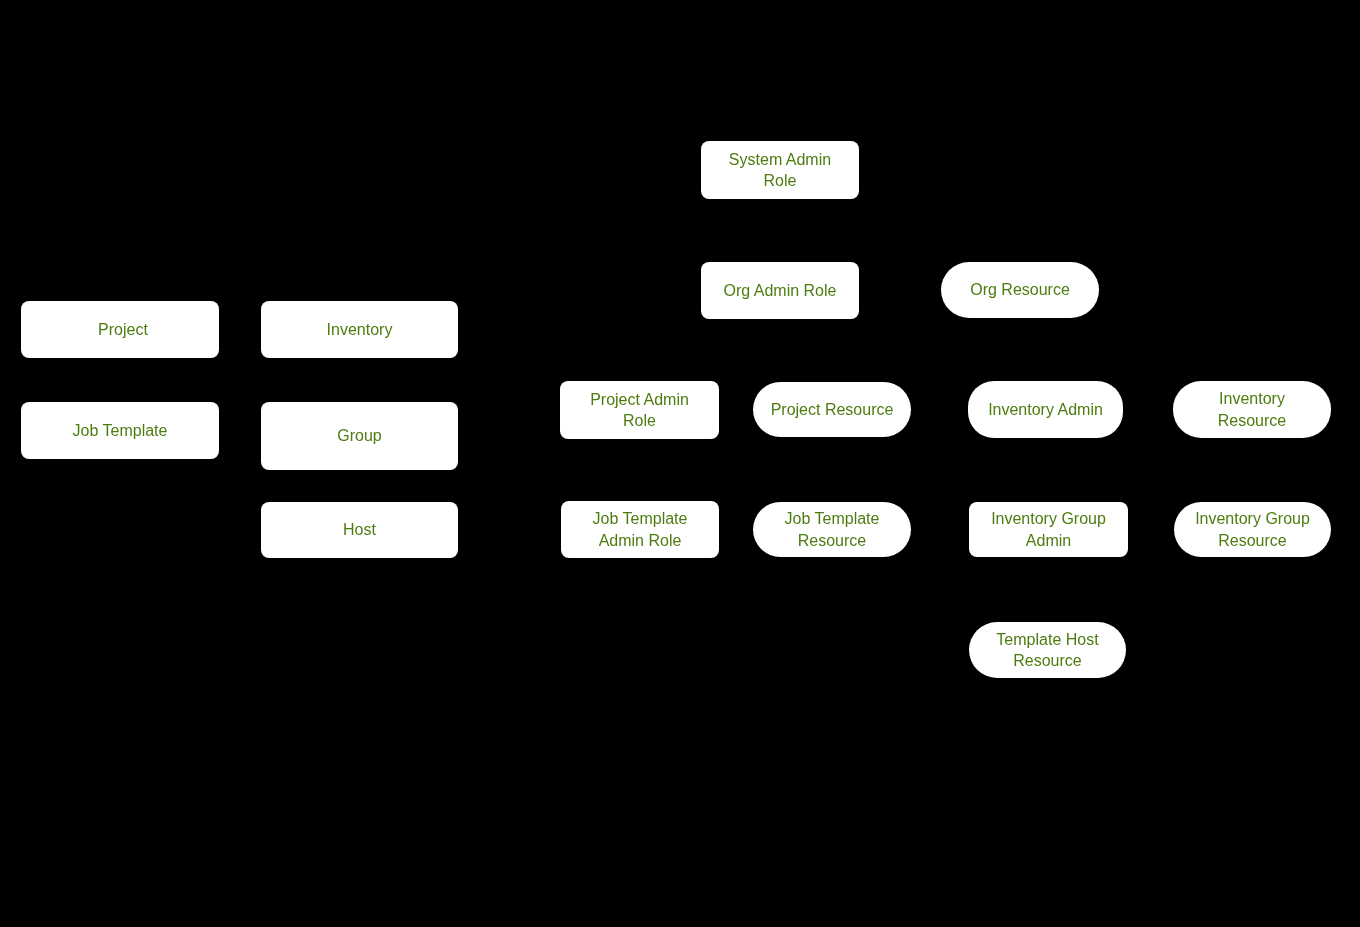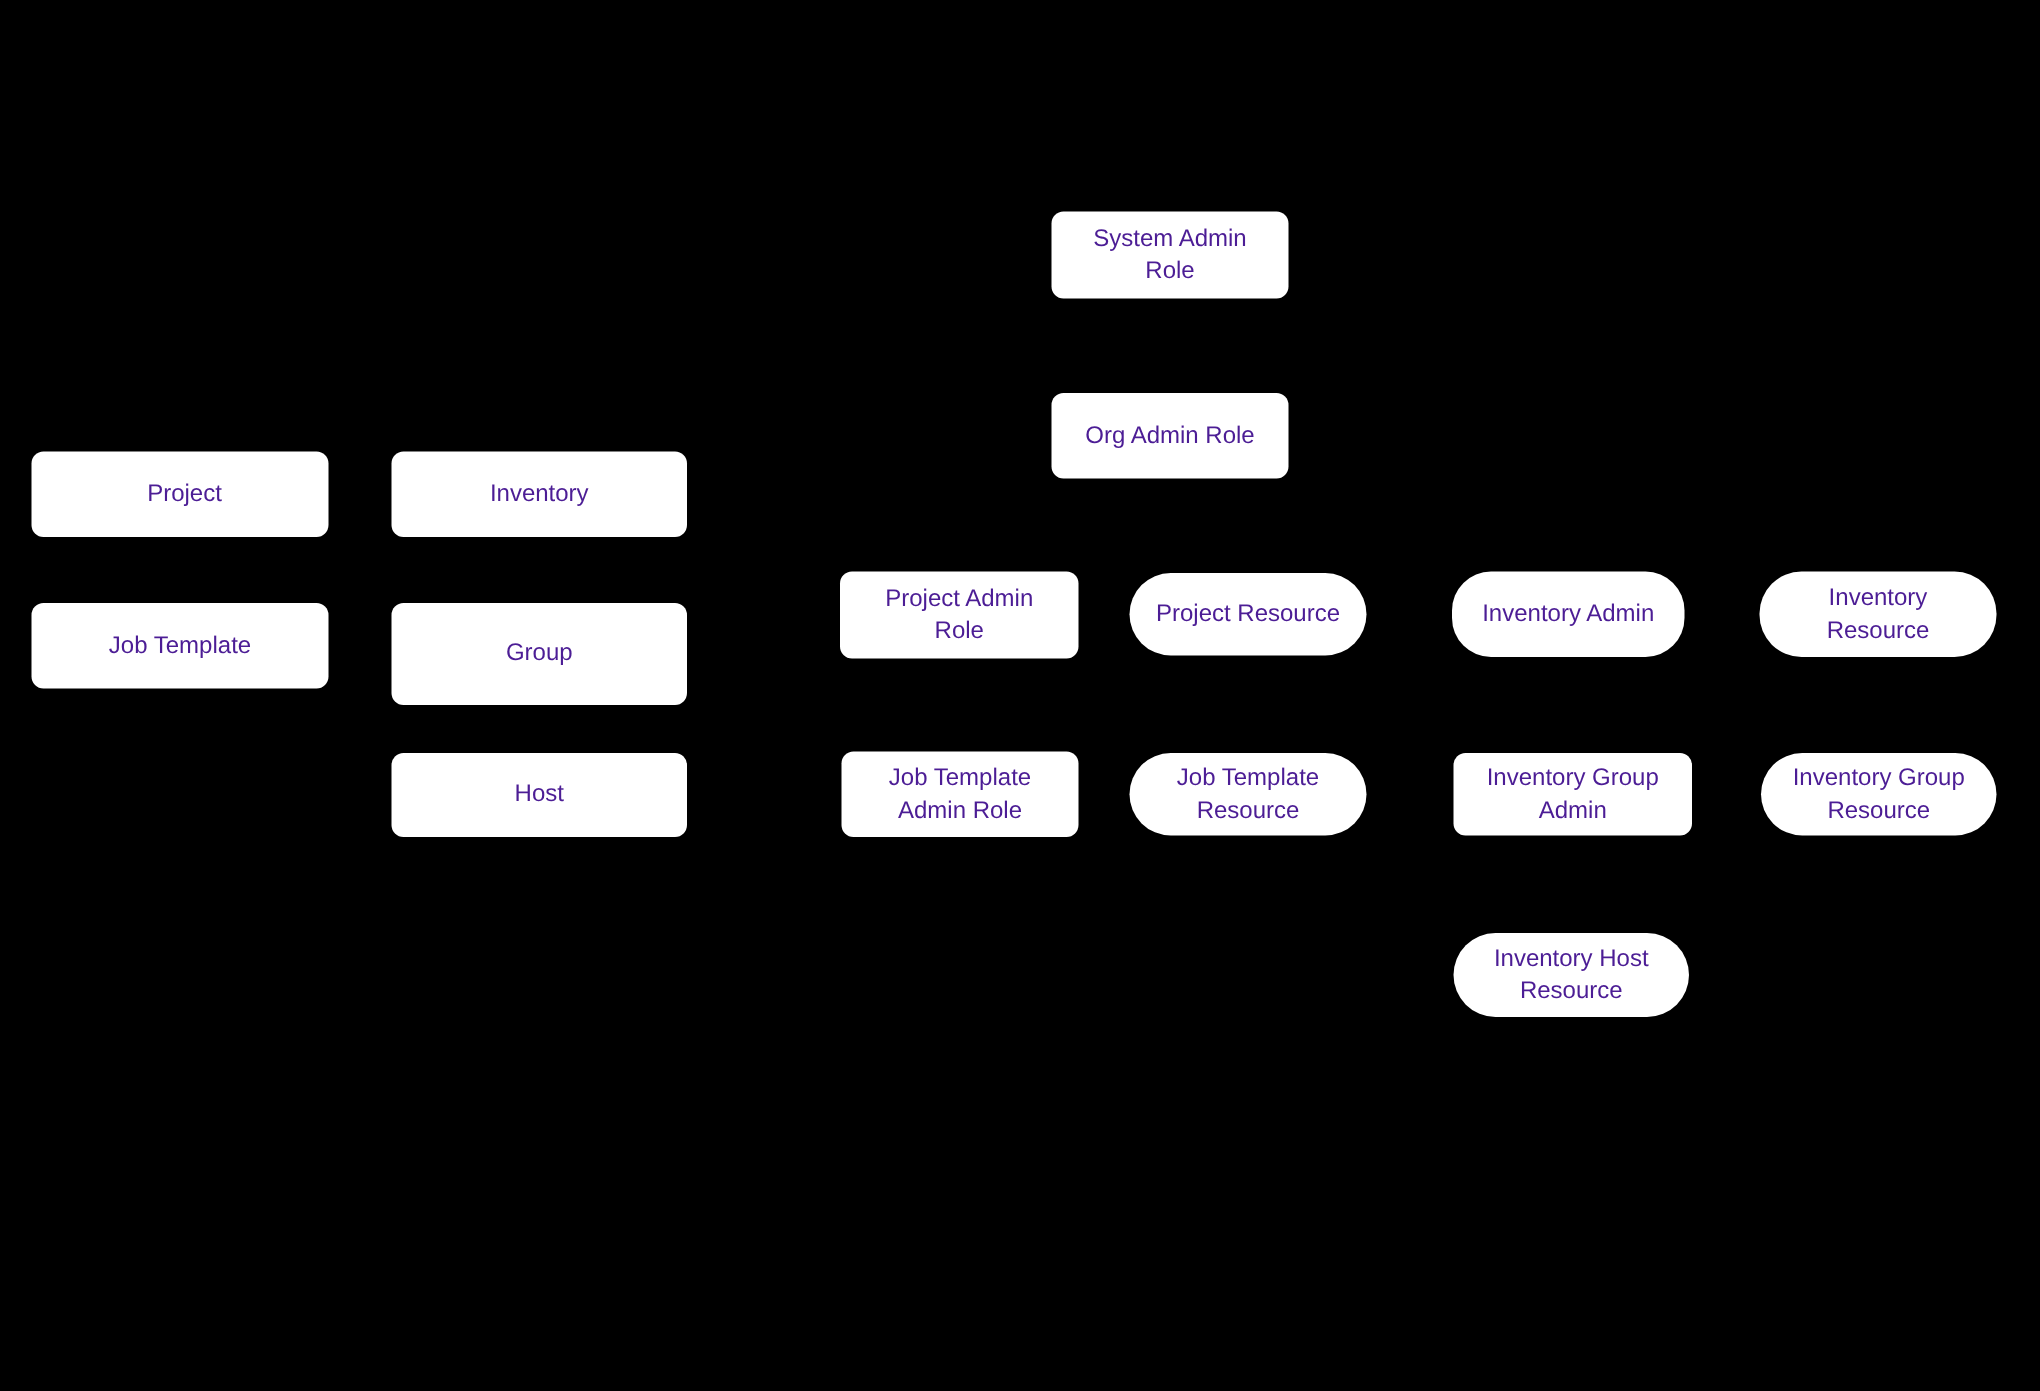--- a/index.html
+++ b/index.html
@@ -12,21 +12,21 @@
       width: 1360px;
       height: 927px;
       background: #000000;
       overflow: hidden;
       font-family: "Liberation Sans", sans-serif;
     }
     .node {
       position: absolute;
       box-sizing: border-box;
       background: #ffffff;
-      color: #4c1d95;
+      color: #4d7c0f;
       display: flex;
       align-items: center;
       justify-content: center;
       text-align: center;
       font-size: 16px;
       line-height: 1.32;
       padding: 2px 14px;
       white-space: pre-line;
     }
     .rect { border-radius: 8px; }
@@ -46,20 +46,21 @@
 
   <div class="node rect" style="left:261px; top:402px; width:197px; height:68px;">Group</div>
 
   <div class="node rect" style="left:261px; top:502px; width:197px; height:56px;">Host</div>
 
   <div class="node rect" style="left:701px; top:141px; width:158px; height:58px;">System Admin
 Role</div>
 
   <div class="node rect" style="left:701px; top:262px; width:158px; height:57px;padding-left:14px;">Org Admin Role</div>
 
+  <div class="node pill" style="left:941px; top:262px; width:158px; height:56px;">Org Resource</div>
 
   <div class="node rect" style="left:560px; top:381px; width:159px; height:58px;">Project Admin
 Role</div>
 
   <div class="node pill" style="left:753px; top:382px; width:158px; height:55px;">Project Resource</div>
 
   <div class="node rect" style="left:968px; top:381px; width:155px; height:57px;border-radius:26px;">Inventory Admin</div>
 
   <div class="node pill" style="left:1173px; top:381px; width:158px; height:57px;">Inventory
 Resource</div>
@@ -69,16 +70,16 @@
 
   <div class="node pill" style="left:753px; top:502px; width:158px; height:55px;">Job Template
 Resource</div>
 
   <div class="node rect" style="left:969px; top:502px; width:159px; height:55px;">Inventory Group
 Admin</div>
 
   <div class="node pill" style="left:1174px; top:502px; width:157px; height:55px;">Inventory Group
 Resource</div>
 
-  <div class="node pill" style="left:969px; top:622px; width:157px; height:56px;">Inventory Host
+  <div class="node pill" style="left:969px; top:622px; width:157px; height:56px;">Template Host
 Resource</div>
 
 </div>
 
 </body></html>

